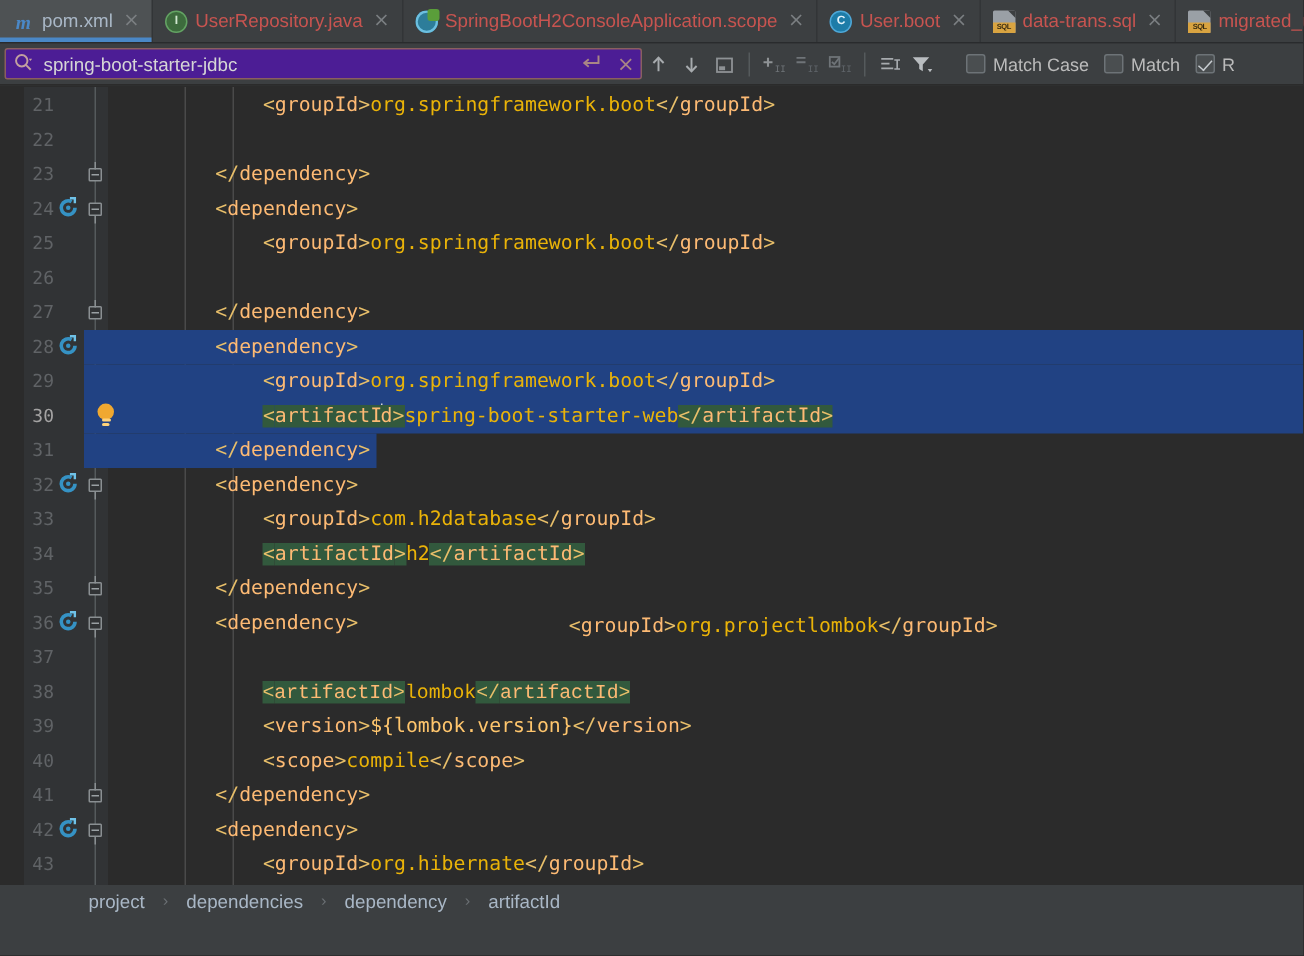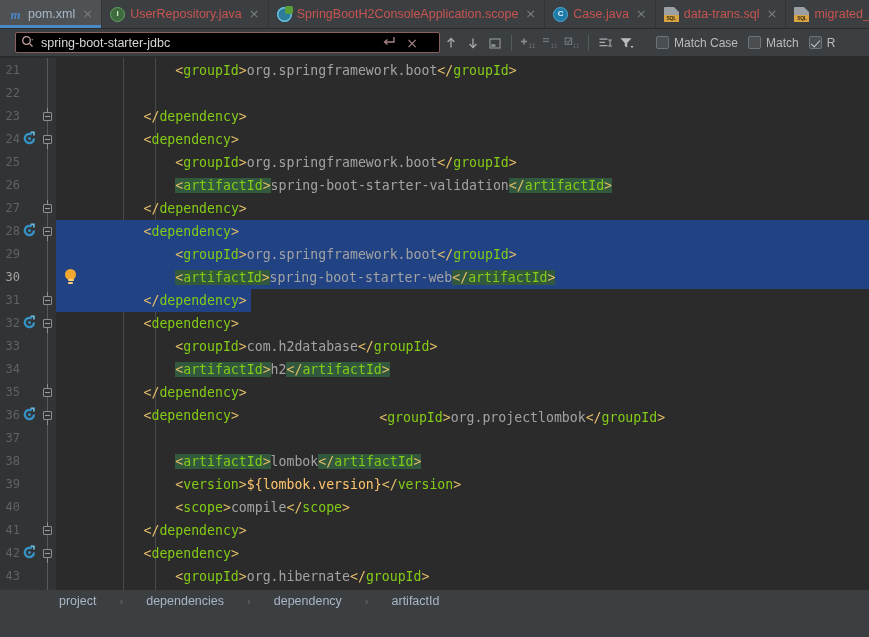--- a/index.html
+++ b/index.html
@@ -84,23 +84,23 @@
   }
 
   
   #search-bar {
     display: flex; align-items: center;
     height: 28px; background: #3c3f41;
     border-bottom: 1px solid #2b2b2b;
     padding: 0 3px; gap: 0;
   }
   #search-field {
-    flex: 0 0 425px; height: 21px; margin-left: 12px;
-    background: #000000; border: 1px solid #8a5f5f; border-radius: 2px;
-    display: flex; align-items: center; padding: 0 21px 0 5px;
+    flex: 0 0 425px; height: 21px; margin-left: 0;
+    background: #4c1d95; border: 1px solid #8a5f5f; border-radius: 2px;
+    display: flex; align-items: center; padding: 0 4px 0 5px;
   }
   #search-input-text {
     flex: 1; color: #d6d6d6; font-size: 12.5px;
     margin-left: 7px; white-space: nowrap; overflow: hidden;
   }
   .sf-icon { color: #b08585; font-size: 12px; line-height: 1; flex: 0 0 auto; }
   .tb-sep {
     width: 1px; height: 16px; background: #555a5c; margin: 0 5px; flex: 0 0 1px;
   }
   .tb-btn {
@@ -124,21 +124,21 @@
     border-width: 0 1.6px 1.6px 0; transform: rotate(42deg);
   }
   .cbox .lbl { color: #bbbbbb; font-size: 12px; white-space: nowrap; }
 
   
   #editor {
     position: absolute; left: 0; right: 0; top: 58px; bottom: 47px;
     background: #2b2b2b; overflow: hidden;
   }
   #gutter {
-    position: absolute; left: 0; top: 0; bottom: 0; width: 56px;
+    position: absolute; left: 16px; top: 0; bottom: 0; width: 56px;
     background: #313335;
   }
   .lnum {
     position: absolute; right: 36px; width: 22px; text-align: right;
     color: #606366; font-size: 12px;
     font-family: "DejaVu Sans Mono", monospace;
   }
   .lnum.cur { color: #a4a3a3; }
   .gmark {
     position: absolute; left: 22px; width: 17px; height: 17px;
@@ -190,41 +190,41 @@
   }
   .sel-band {
     position: absolute; left: 0; background: #214283;
   }
   .code-line {
     position: absolute; left: 0; right: 0; height: 23px;
     font-family: "DejaVu Sans Mono", monospace;
     font-size: 13.2px; line-height: 23px;
     white-space: pre; color: #a9b7c6;
   }
-  .tg   { color: #84cc16; }            
+  .tg   { color: #fdba74; }            
   .br   { color: #e8bf6a; }            
-  .txt  { color: #a3a3a3; }            
+  .txt  { color: #eab308; }            
   .hl   { background: #32593d; }       
   .prop { color: #ffc66d; }            
   .caret {
     display: inline-block; width: 0; border-left: 1.5px solid #d6d6d6;
     height: 15px; vertical-align: -3px; margin: 0 -1px;
   }
   #annotation {
     position: absolute; color: #e8413c; font-weight: bold;
     font-size: 16.5px; white-space: nowrap;
     font-family: "Liberation Sans", sans-serif;
   }
 
   
   #breadcrumb {
     position: absolute; left: 0; right: 0; bottom: 25px; height: 22px;
     background: #3c3f41;
     display: flex; align-items: center; padding-left: 56px;
-    gap: 16px;
+    gap: 5px;
   }
   .crumb { color: #a9b7c6; font-size: 12.5px; padding: 0 3px; }
   .crumb-sep { color: #6b7074; font-size: 11px; padding: 0 4px; }
   #status-strip {
     position: absolute; left: 0; right: 0; bottom: 0; height: 25px;
     background: #3c3f41;
   }
 </style>
 </head>
 <body>
@@ -241,21 +241,21 @@
       <span class="tab-label">UserRepository.java</span>
       <span class="tab-close">×</span>
     </div>
     <div class="tab">
       <span class="ficon springapp"></span>
       <span class="tab-label">SpringBootH2ConsoleApplication.scope</span>
       <span class="tab-close">×</span>
     </div>
     <div class="tab">
       <span class="ficon cls">C</span>
-      <span class="tab-label">Case.java</span>
+      <span class="tab-label">User.boot</span>
       <span class="tab-close">×</span>
     </div>
     <div class="tab">
       <span class="ficon sql"></span>
       <span class="tab-label">data-trans.sql</span>
       <span class="tab-close">×</span>
     </div>
     <div class="tab">
       <span class="ficon sql"></span>
       <span class="tab-label">migrated_users.sql</span>
@@ -430,38 +430,37 @@
     <div class="indent-guide" style="left:99px;"></div>
     <div id="annotation" style="top: 186px; left: 510px; line-height: 23px;">Web 依賴</div>
   <div class="sel-band" style="top: 162px; height: 23px; width: 100%;"></div>
       <div class="sel-band" style="top: 185px; height: 23px; width: 100%;"></div>
       <div class="sel-band" style="top: 208px; height: 23px; width: 100%;"></div>
       <div class="sel-band" style="top: 231px; height: 23px; width: 194.74px;"></div>
       <div class="code-line" style="top: 1px; padding-left: 24px;"><span class="txt">            </span><span class="br">&lt;</span><span class="tg">groupId</span><span class="br">&gt;</span><span class="txt">org.springframework.boot</span><span class="br">&lt;/</span><span class="tg">groupId</span><span class="br">&gt;</span></div>
       <div class="code-line" style="top: 47px; padding-left: 24px;"><span class="txt">        </span><span class="br">&lt;/</span><span class="tg">dependency</span><span class="br">&gt;</span></div>
       <div class="code-line" style="top: 70px; padding-left: 24px;"><span class="txt">        </span><span class="br">&lt;</span><span class="tg">dependency</span><span class="br">&gt;</span></div>
       <div class="code-line" style="top: 93px; padding-left: 24px;"><span class="txt">            </span><span class="br">&lt;</span><span class="tg">groupId</span><span class="br">&gt;</span><span class="txt">org.springframework.boot</span><span class="br">&lt;/</span><span class="tg">groupId</span><span class="br">&gt;</span></div>
-      <div class="code-line" style="top: 116px; padding-left: 24px;"><span class="txt">            </span><span class="br hl">&lt;</span><span class="tg hl">artifactId</span><span class="br hl">&gt;</span><span class="txt">spring-boot-starter-validation</span><span class="br hl">&lt;/</span><span class="tg hl">artifactId</span><span class="br hl">&gt;</span></div>
       <div class="code-line" style="top: 139px; padding-left: 24px;"><span class="txt">        </span><span class="br">&lt;/</span><span class="tg">dependency</span><span class="br">&gt;</span></div>
       <div class="code-line" style="top: 162px; padding-left: 24px;"><span class="txt">        </span><span class="br">&lt;</span><span class="tg">dependency</span><span class="br">&gt;</span></div>
       <div class="code-line" style="top: 185px; padding-left: 24px;"><span class="txt">            </span><span class="br">&lt;</span><span class="tg">groupId</span><span class="br">&gt;</span><span class="txt">org.springframework.boot</span><span class="br">&lt;/</span><span class="tg">groupId</span><span class="br">&gt;</span></div>
       <div class="bulb" style="top: 211px; left: 8px;">
         <span class="glass"></span>
         <span class="base"></span>
         <span class="base2"></span>
       </div>
       <div class="code-line" style="top: 208px; padding-left: 24px;"><span class="txt">            </span><span class="br hl">&lt;</span><span class="tg hl">artifactI</span><span class="caret"></span><span class="tg hl">d</span><span class="br hl">&gt;</span><span class="txt">spring-boot-starter-web</span><span class="br hl">&lt;/</span><span class="tg hl">artifactId</span><span class="br hl">&gt;</span></div>
       <div class="code-line" style="top: 231px; padding-left: 24px;"><span class="txt">        </span><span class="br">&lt;/</span><span class="tg">dependency</span><span class="br">&gt;</span></div>
       <div class="code-line" style="top: 254px; padding-left: 24px;"><span class="txt">        </span><span class="br">&lt;</span><span class="tg">dependency</span><span class="br">&gt;</span></div>
       <div class="code-line" style="top: 277px; padding-left: 24px;"><span class="txt">            </span><span class="br">&lt;</span><span class="tg">groupId</span><span class="br">&gt;</span><span class="txt">com.h2database</span><span class="br">&lt;/</span><span class="tg">groupId</span><span class="br">&gt;</span></div>
       <div class="code-line" style="top: 300px; padding-left: 24px;"><span class="txt">            </span><span class="br hl">&lt;</span><span class="tg hl">artifactId</span><span class="br hl">&gt;</span><span class="txt">h2</span><span class="br hl">&lt;/</span><span class="tg hl">artifactId</span><span class="br hl">&gt;</span></div>
       <div class="code-line" style="top: 323px; padding-left: 24px;"><span class="txt">        </span><span class="br">&lt;/</span><span class="tg">dependency</span><span class="br">&gt;</span></div>
       <div class="code-line" style="top: 346px; padding-left: 24px;"><span class="txt">        </span><span class="br">&lt;</span><span class="tg">dependency</span><span class="br">&gt;</span></div>
       <div class="code-line" style="top: 348px; padding-left: 24px; text-align: center;"><span class="txt">            </span><span class="br">&lt;</span><span class="tg">groupId</span><span class="br">&gt;</span><span class="txt">org.projectlombok</span><span class="br">&lt;/</span><span class="tg">groupId</span><span class="br">&gt;</span></div>
-      <div class="code-line" style="top: 392px; padding-left: 24px;"><span class="txt">            </span><span class="br hl">&lt;</span><span class="tg hl">artifactId</span><span class="br hl">&gt;</span><span class="txt">lombok</span><span class="br hl">&lt;/</span><span class="tg hl">artifactId</span><span class="br hl">&gt;</span></div>
+      <div class="code-line" style="top: 392px; padding-left: 24px; font-family: Liberation Mono, monospace;"><span class="txt">            </span><span class="br hl">&lt;</span><span class="tg hl">artifactId</span><span class="br hl">&gt;</span><span class="txt">lombok</span><span class="br hl">&lt;/</span><span class="tg hl">artifactId</span><span class="br hl">&gt;</span></div>
       <div class="code-line" style="top: 438px; padding-left: 24px;"><span class="txt">            </span><span class="br">&lt;</span><span class="tg">scope</span><span class="br">&gt;</span><span class="txt">compile</span><span class="br">&lt;/</span><span class="tg">scope</span><span class="br">&gt;</span></div>
       <div class="code-line" style="top: 415px; padding-left: 24px;"><span class="txt">            </span><span class="br">&lt;</span><span class="tg">version</span><span class="br">&gt;</span><span class="prop">${lombok.version}</span><span class="br">&lt;/</span><span class="tg">version</span><span class="br">&gt;</span></div>
       <div class="code-line" style="top: 461px; padding-left: 24px;"><span class="txt">        </span><span class="br">&lt;/</span><span class="tg">dependency</span><span class="br">&gt;</span></div>
       <div class="code-line" style="top: 484px; padding-left: 24px;"><span class="txt">        </span><span class="br">&lt;</span><span class="tg">dependency</span><span class="br">&gt;</span></div>
       <div class="code-line" style="top: 507px; padding-left: 24px;"><span class="txt">            </span><span class="br">&lt;</span><span class="tg">groupId</span><span class="br">&gt;</span><span class="txt">org.hibernate</span><span class="br">&lt;/</span><span class="tg">groupId</span><span class="br">&gt;</span></div>
       <div class="code-line" style="top: 530px; padding-left: 24px;"></div>
     </div>
 </div>
 
 <div id="breadcrumb">

